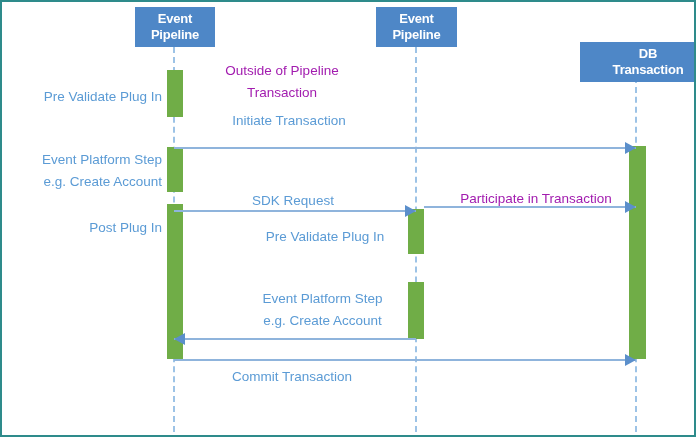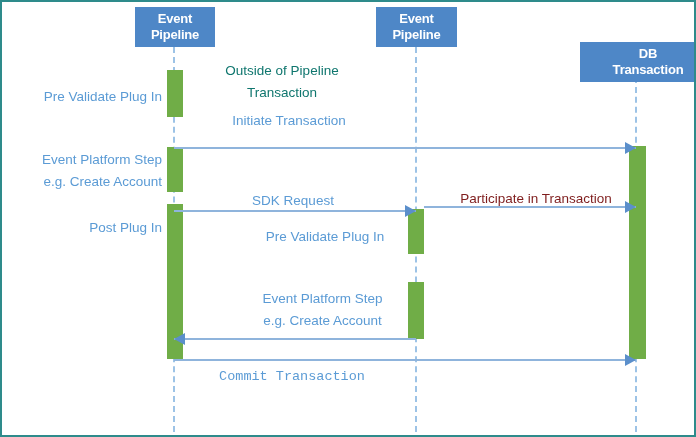--- a/index.html
+++ b/index.html
@@ -104,46 +104,46 @@
 
   <div id="messages">
       <div class="msg-line" style="left: 172px; top: 145px; width: 462px; border-top-color: rgb(143, 180, 220);"></div>
       <div class="arrowhead right" style="top: 140px; left: 623px; border-left-color: rgb(91, 143, 203);"></div>
       <div class="label" style="left: 177px; top: 108px; width: 220px; color: rgb(91, 155, 213);">Initiate Transaction</div>
       <div class="msg-line" style="left: 172px; top: 208px; width: 242px; border-top-color: rgb(143, 180, 220);"></div>
       <div class="arrowhead right" style="top: 203px; left: 403px; border-left-color: rgb(91, 143, 203);"></div>
       <div class="label" style="left: 181px; top: 188px; width: 220px; color: rgb(91, 155, 213);">SDK Request</div>
       <div class="msg-line" style="left: 422px; top: 204px; width: 212px; border-top-color: rgb(143, 180, 220);"></div>
       <div class="arrowhead right" style="top: 199px; left: 623px; border-left-color: rgb(91, 143, 203);"></div>
-      <div class="label" style="left: 424px; top: 186px; width: 220px; color: #7f1d1d;">Participate in Transaction</div>
+      <div class="label" style="left: 424px; top: 186px; width: 220px; color: #a21caf;">Participate in Transaction</div>
       <div class="msg-line" style="left: 172px; top: 336px; width: 242px; border-top-color: rgb(143, 180, 220);"></div>
       <div class="arrowhead left" style="top: 331px; left: 172px; border-right-color: rgb(91, 143, 203);"></div>
       <div class="msg-line" style="left: 172px; top: 357px; width: 462px; border-top-color: rgb(143, 180, 220);"></div>
       <div class="arrowhead right" style="top: 352px; left: 623px; border-left-color: rgb(91, 143, 203);"></div>
-      <div class="label" style="left: 180px; top: 364px; width: 220px; color: rgb(91, 155, 213); font-family: Liberation Mono, monospace;">Commit Transaction</div>
+      <div class="label" style="left: 180px; top: 364px; width: 220px; color: rgb(91, 155, 213);">Commit Transaction</div>
     </div>
 
   <div id="participants">
       <div class="participant" style="left: 133px; top: 5px; width: 80px; height: 40px; background: rgb(78, 135, 199); color: rgb(255, 255, 255);">
         <span>Event</span>
         <span>Pipeline</span>
       </div>
       <div class="participant" style="left: 374px; top: 5px; width: 81px; height: 40px; background: rgb(78, 135, 199); color: rgb(255, 255, 255);">
         <span>Event</span>
         <span>Pipeline</span>
       </div>
       <div class="participant" style="left: 578px; top: 5px; width: 136px; height: 40px; background: rgb(78, 135, 199); color: rgb(255, 255, 255); margin-top: 35px;">
         <span>DB</span>
         <span>Transaction</span>
       </div>
     </div>
 
   <div id="annotations">
       <div class="label left-col" style="left: 10px; top: 84px; width: 150px; text-align: right; color: rgb(91, 155, 213);">Pre Validate Plug In</div>
-      <div class="label" style="left: 190px; top: 58px; width: 180px; text-align: center; color: #0f766e;">Outside of Pipeline
+      <div class="label" style="left: 190px; top: 58px; width: 180px; text-align: center; color: #a21caf;">Outside of Pipeline
 Transaction</div>
       <div class="label left-col" style="left: 5px; top: 147px; width: 155px; text-align: right; color: rgb(91, 155, 213);">Event Platform Step
 e.g. Create Account</div>
       <div class="label left-col" style="left: 10px; top: 215px; width: 150px; text-align: right; color: rgb(91, 155, 213);">Post Plug In</div>
       <div class="label" style="left: 248px; top: 224px; width: 150px; text-align: center; color: rgb(91, 155, 213);">Pre Validate Plug In</div>
       <div class="label" style="left: 243px; top: 286px; width: 155px; text-align: center; color: rgb(91, 155, 213);">Event Platform Step
 e.g. Create Account</div>
     </div>
 
 </div>

